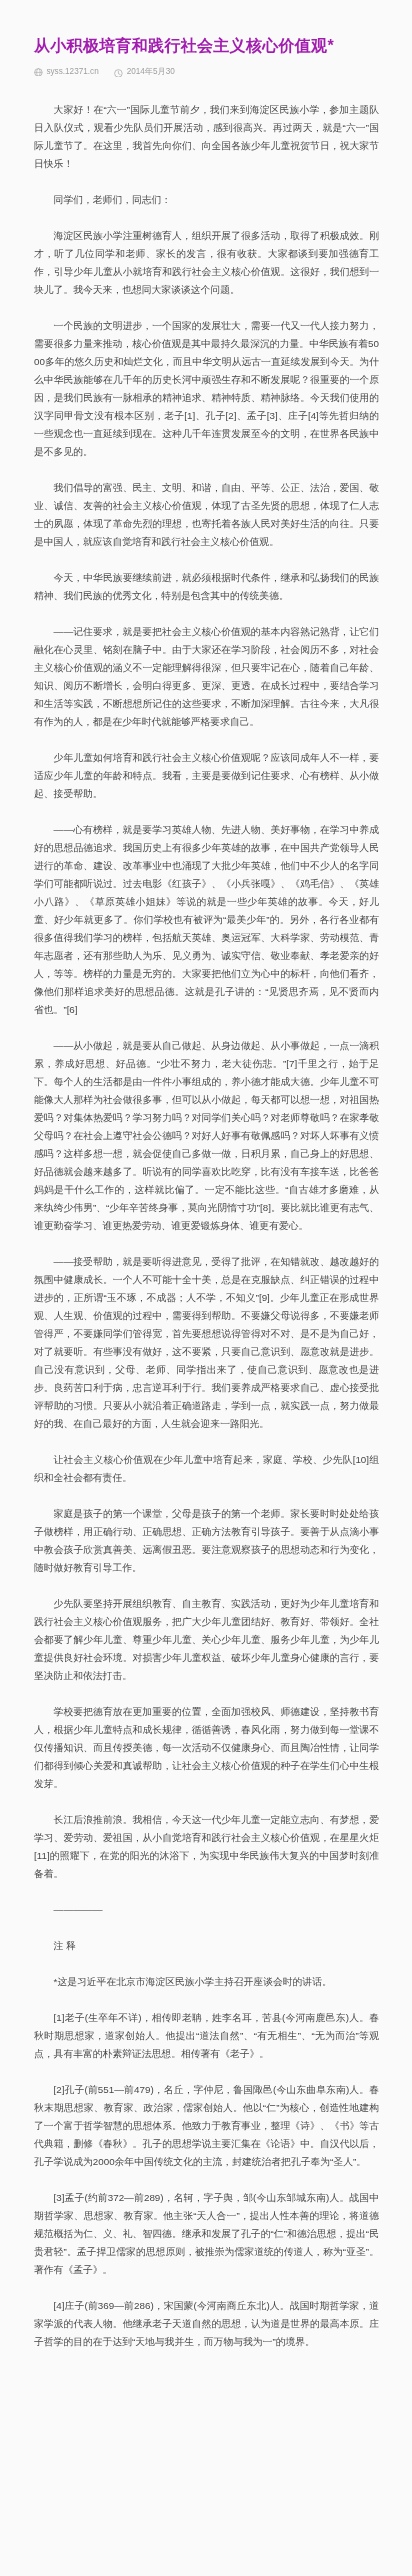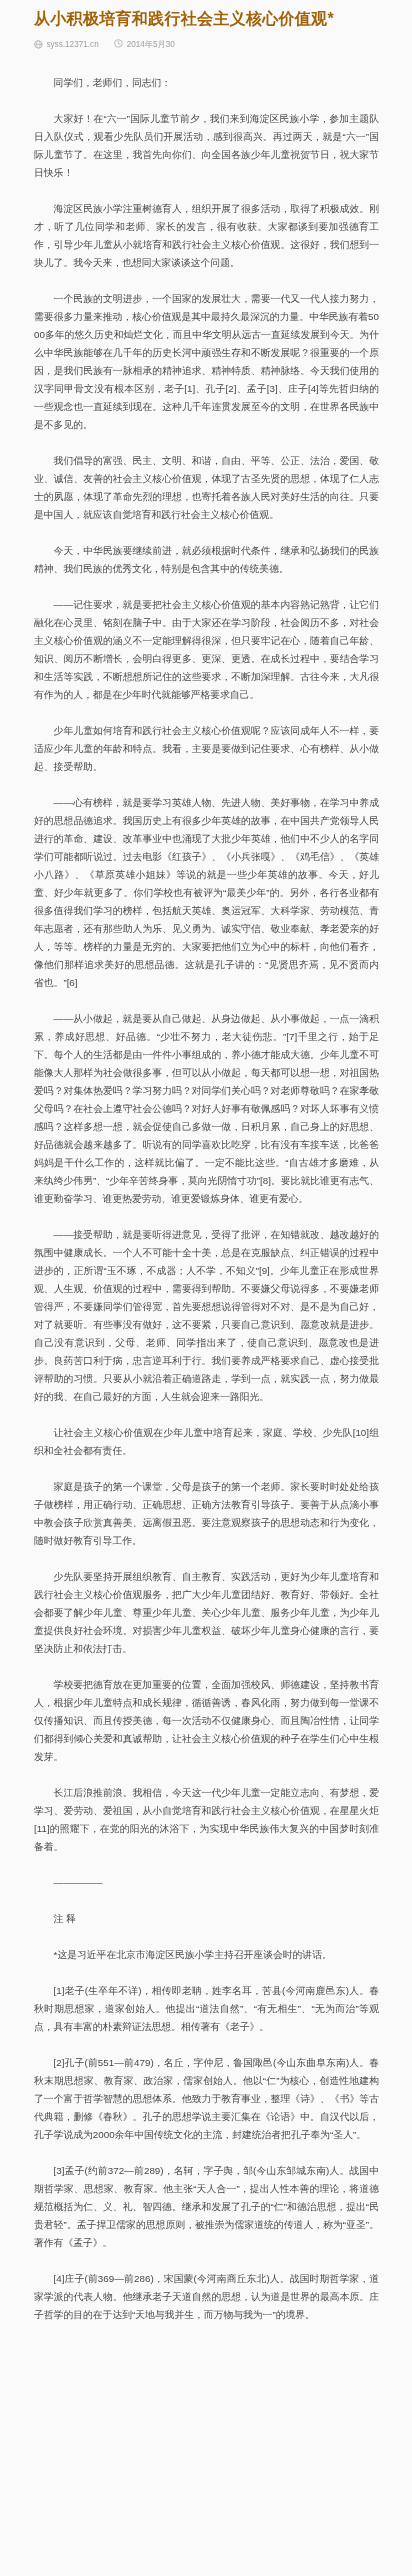--- a/index.html
+++ b/index.html
@@ -7,35 +7,35 @@
     width: 412px;
     background: #fafafa;
     font-family: "Liberation Sans", "DejaVu Sans", sans-serif;
   }
   .container {
     box-sizing: border-box;
     width: 412px;
     padding: 0 33px 21.6px 34px;
   }
   .title {
-    margin: 8px 0 0 0;
+    margin: 35px 0 0 0;
     font-size: 16px;
     line-height: 21.6px;
     font-weight: 700;
-    color: #a16207;
+    color: #a21caf;
     letter-spacing: 0.3px;
   }
   .meta {
     margin-top: 9.8px;
     display: flex;
     align-items: center;
     font-size: 8.2px;
     color: #9e9e9e;
   }
-  .meta .item { display: inline-flex; align-items: flex-start; }
+  .meta .item { display: inline-flex; align-items: flex-end; }
   .meta .item + .item { margin-left: 15.5px; }
   .meta svg { margin-right: 3.6px; display: block; }
   .article { margin-top: 24px; }
   .article p {
     margin: 0 0 18px 0;
     font-size: 9.8px;
     line-height: 18px;
     color: #474747;
     text-indent: 2em;
     text-align: justify;
@@ -70,22 +70,22 @@
         <svg width="8.8" height="8.8" viewBox="0 0 17 17">
           <circle cx="8.5" cy="8.5" r="7.3" fill="none" stroke="#a6a6a6" stroke-width="1.4"></circle>
           <polyline points="8.5,4.2 8.5,8.9 11.8,10.6" fill="none" stroke="#a6a6a6" stroke-width="1.3" stroke-linecap="round" stroke-linejoin="round"></polyline>
         </svg>
       </span>
       <span>2014年5月30</span>
     </span>
   </div>
 
   <div class="article">
+    <p>大家好！在“六一”国际儿童节前夕，我们来到海淀区民族小学，参加主题队日入队仪式，观看少先队员们开展活动，感到很高兴。再过两天，就是“六一”国际儿童节了。在这里，我首先向你们、向全国各族少年儿童祝贺节日，祝大家节日快乐！</p>
     <p>同学们，老师们，同志们：</p>
-    <p>大家好！在“六一”国际儿童节前夕，我们来到海淀区民族小学，参加主题队日入队仪式，观看少先队员们开展活动，感到很高兴。再过两天，就是“六一”国际儿童节了。在这里，我首先向你们、向全国各族少年儿童祝贺节日，祝大家节日快乐！</p>
     <p>海淀区民族小学注重树德育人，组织开展了很多活动，取得了积极成效。刚才，听了几位同学和老师、家长的发言，很有收获。大家都谈到要加强德育工作，引导少年儿童从小就培育和践行社会主义核心价值观。这很好，我们想到一块儿了。我今天来，也想同大家谈谈这个问题。</p>
     <p>一个民族的文明进步，一个国家的发展壮大，需要一代又一代人接力努力，需要很多力量来推动，核心价值观是其中最持久最深沉的力量。中华民族有着5000多年的悠久历史和灿烂文化，而且中华文明从远古一直延续发展到今天。为什么中华民族能够在几千年的历史长河中顽强生存和不断发展呢？很重要的一个原因，是我们民族有一脉相承的精神追求、精神特质、精神脉络。今天我们使用的汉字同甲骨文没有根本区别，老子[1]、孔子[2]、孟子[3]、庄子[4]等先哲归纳的一些观念也一直延续到现在。这种几千年连贯发展至今的文明，在世界各民族中是不多见的。</p>
     <p>我们倡导的富强、民主、文明、和谐，自由、平等、公正、法治，爱国、敬业、诚信、友善的社会主义核心价值观，体现了古圣先贤的思想，体现了仁人志士的夙愿，体现了革命先烈的理想，也寄托着各族人民对美好生活的向往。只要是中国人，就应该自觉培育和践行社会主义核心价值观。</p>
     <p>今天，中华民族要继续前进，就必须根据时代条件，继承和弘扬我们的民族精神、我们民族的优秀文化，特别是包含其中的传统美德。</p>
     <p>——记住要求，就是要把社会主义核心价值观的基本内容熟记熟背，让它们融化在心灵里、铭刻在脑子中。由于大家还在学习阶段，社会阅历不多，对社会主义核心价值观的涵义不一定能理解得很深，但只要牢记在心，随着自己年龄、知识、阅历不断增长，会明白得更多、更深、更透。在成长过程中，要结合学习和生活等实践，不断想想所记住的这些要求，不断加深理解。古往今来，大凡很有作为的人，都是在少年时代就能够严格要求自己。</p>
     <p>少年儿童如何培育和践行社会主义核心价值观呢？应该同成年人不一样，要适应少年儿童的年龄和特点。我看，主要是要做到记住要求、心有榜样、从小做起、接受帮助。</p>
     <p>——心有榜样，就是要学习英雄人物、先进人物、美好事物，在学习中养成好的思想品德追求。我国历史上有很多少年英雄的故事，在中国共产党领导人民进行的革命、建设、改革事业中也涌现了大批少年英雄，他们中不少人的名字同学们可能都听说过。过去电影《红孩子》、《小兵张嘎》、《鸡毛信》、《英雄小八路》、《草原英雄小姐妹》等说的就是一些少年英雄的故事。今天，好儿童、好少年就更多了。你们学校也有被评为“最美少年”的。另外，各行各业都有很多值得我们学习的榜样，包括航天英雄、奥运冠军、大科学家、劳动模范、青年志愿者，还有那些助人为乐、见义勇为、诚实守信、敬业奉献、孝老爱亲的好人，等等。榜样的力量是无穷的。大家要把他们立为心中的标杆，向他们看齐，像他们那样追求美好的思想品德。这就是孔子讲的：“见贤思齐焉，见不贤而内省也。”[6]</p>
     <p>——从小做起，就是要从自己做起、从身边做起、从小事做起，一点一滴积累，养成好思想、好品德。“少壮不努力，老大徒伤悲。”[7]千里之行，始于足下。每个人的生活都是由一件件小事组成的，养小德才能成大德。少年儿童不可能像大人那样为社会做很多事，但可以从小做起，每天都可以想一想，对祖国热爱吗？对集体热爱吗？学习努力吗？对同学们关心吗？对老师尊敬吗？在家孝敬父母吗？在社会上遵守社会公德吗？对好人好事有敬佩感吗？对坏人坏事有义愤感吗？这样多想一想，就会促使自己多做一做，日积月累，自己身上的好思想、好品德就会越来越多了。听说有的同学喜欢比吃穿，比有没有车接车送，比爸爸妈妈是干什么工作的，这样就比偏了。一定不能比这些。“自古雄才多磨难，从来纨绔少伟男”、“少年辛苦终身事，莫向光阴惰寸功”[8]。要比就比谁更有志气、谁更勤奋学习、谁更热爱劳动、谁更爱锻炼身体、谁更有爱心。</p>
     <p>——接受帮助，就是要听得进意见，受得了批评，在知错就改、越改越好的氛围中健康成长。一个人不可能十全十美，总是在克服缺点、纠正错误的过程中进步的，正所谓“玉不琢，不成器；人不学，不知义”[9]。少年儿童正在形成世界观、人生观、价值观的过程中，需要得到帮助。不要嫌父母说得多，不要嫌老师管得严，不要嫌同学们管得宽，首先要想想说得管得对不对、是不是为自己好，对了就要听。有些事没有做好，这不要紧，只要自己意识到、愿意改就是进步。自己没有意识到，父母、老师、同学指出来了，使自己意识到、愿意改也是进步。良药苦口利于病，忠言逆耳利于行。我们要养成严格要求自己、虚心接受批评帮助的习惯。只要从小就沿着正确道路走，学到一点，就实践一点，努力做最好的我、在自己最好的方面，人生就会迎来一路阳光。</p>
     <p>让社会主义核心价值观在少年儿童中培育起来，家庭、学校、少先队[10]组织和全社会都有责任。</p>

